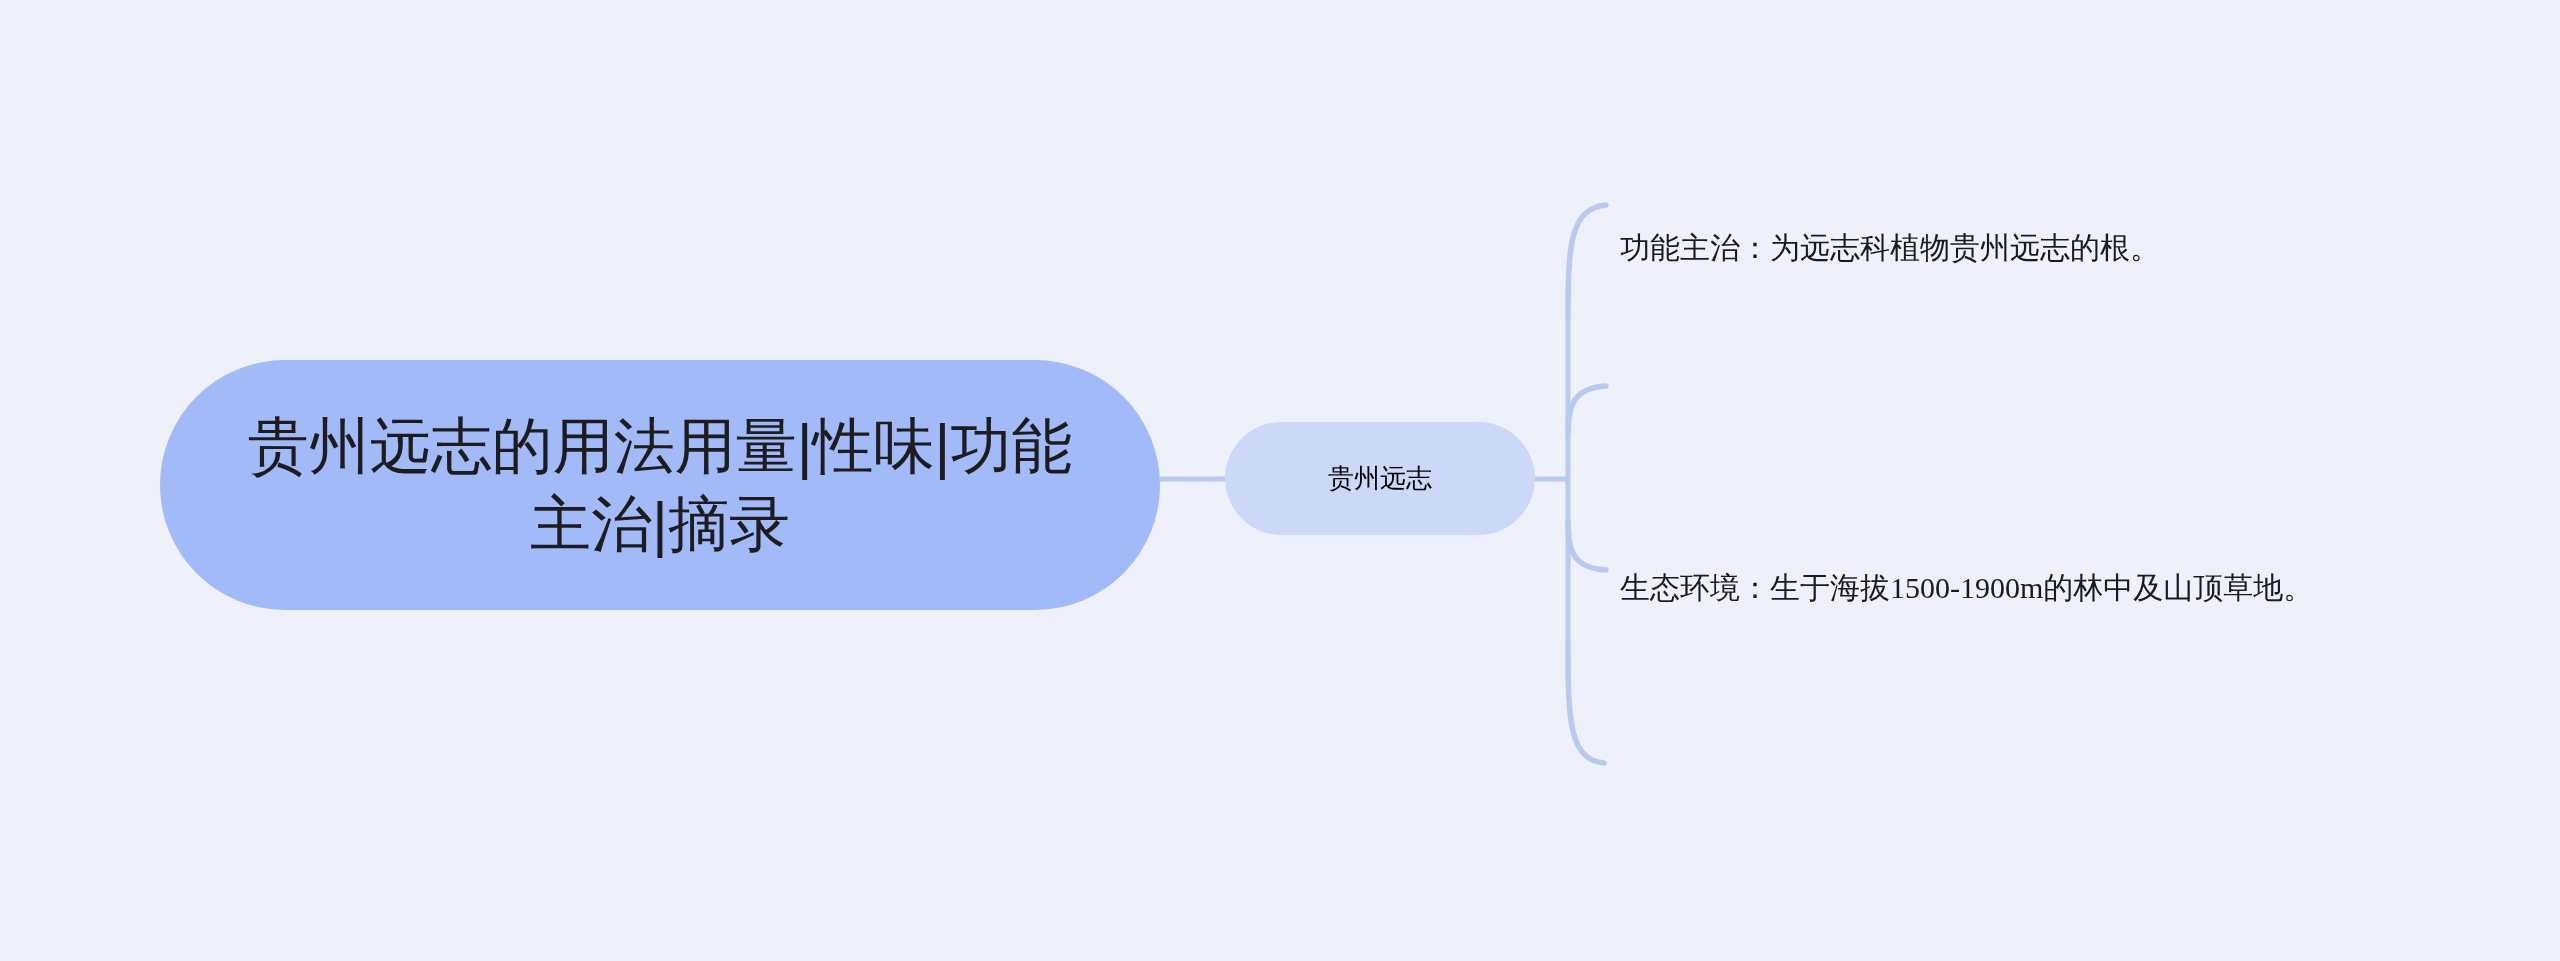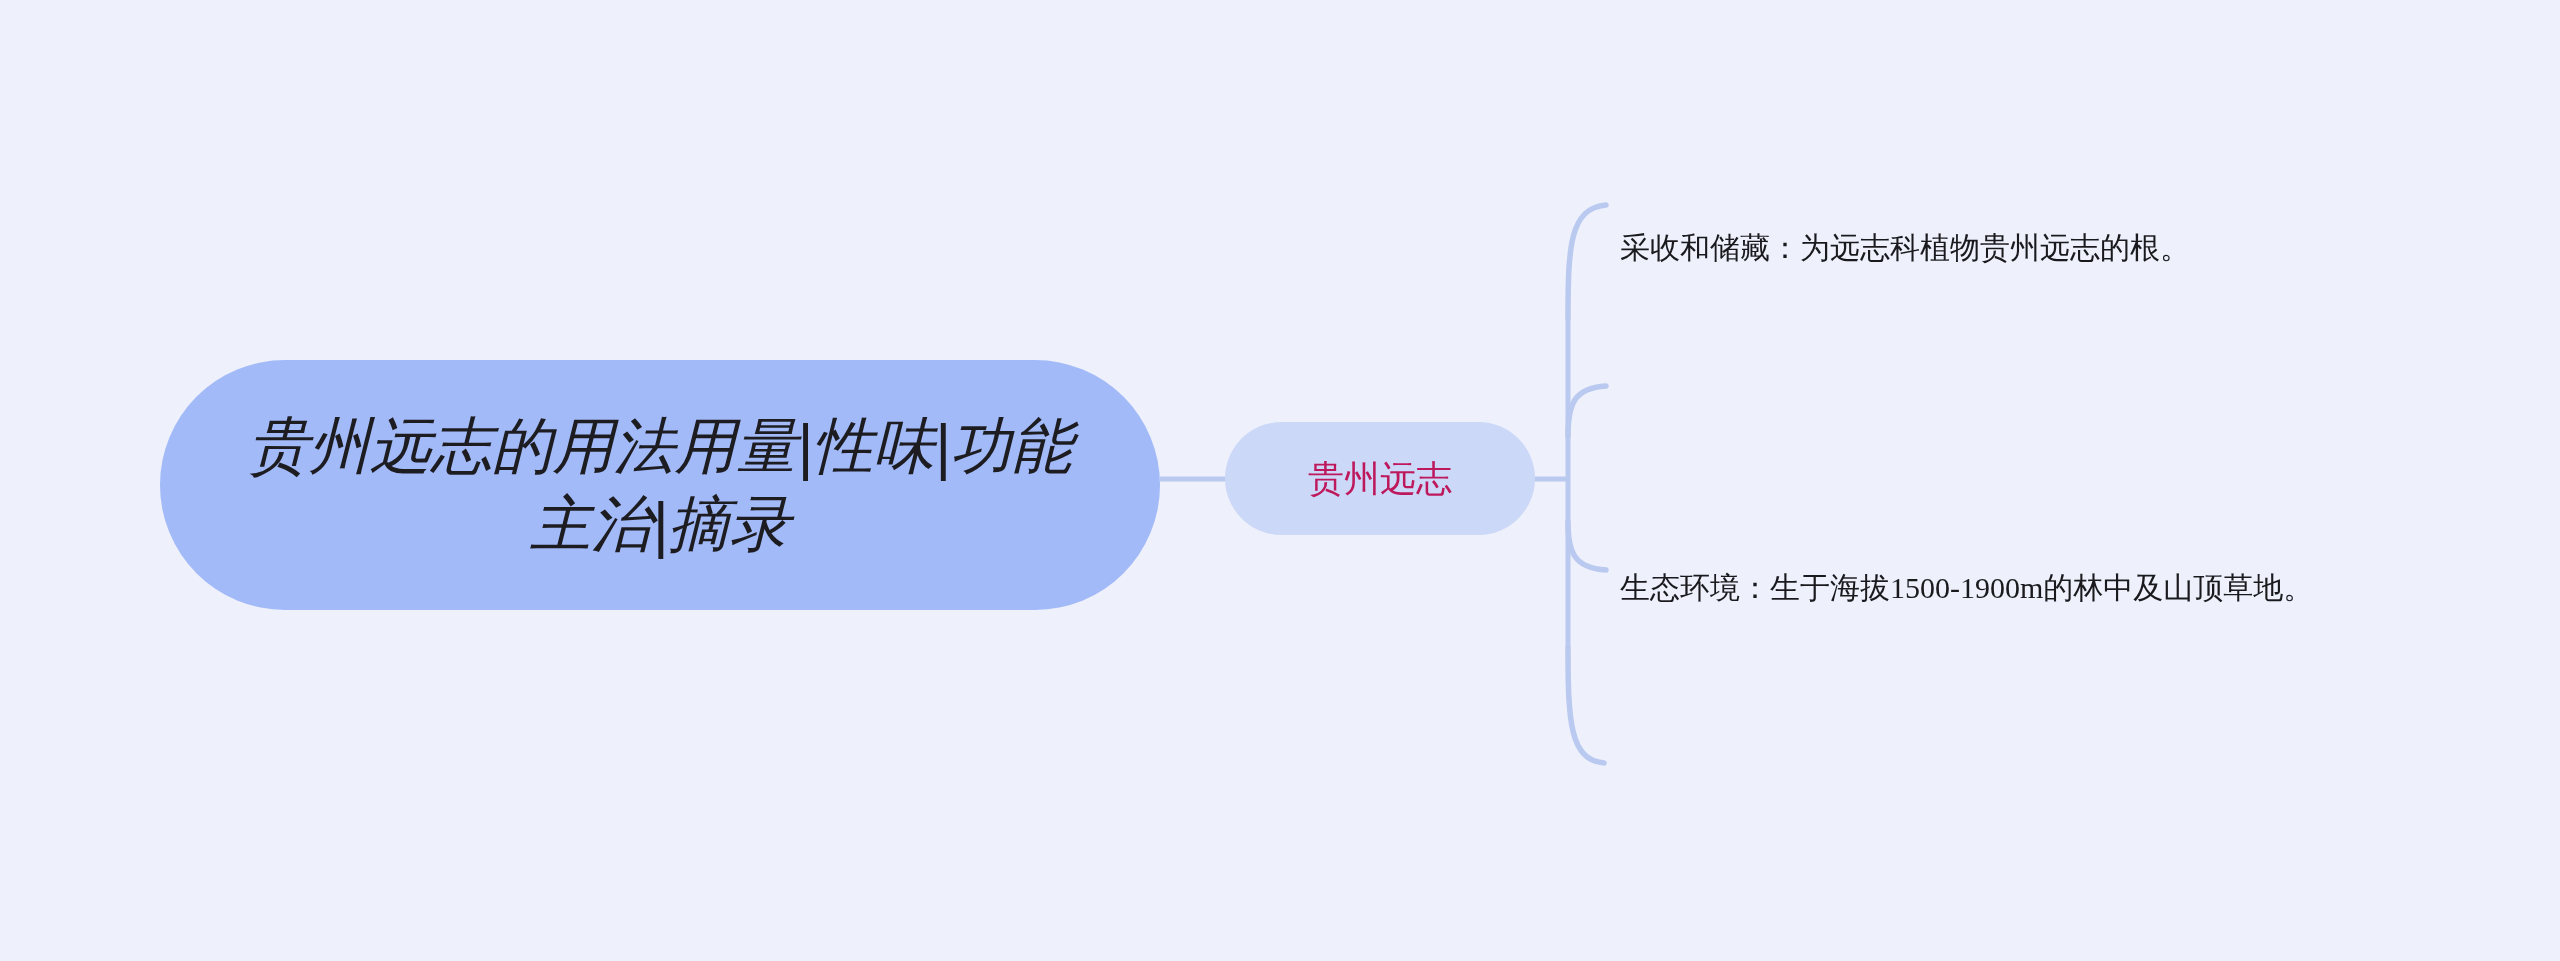--- a/index.html
+++ b/index.html
@@ -37,21 +37,20 @@
     top: 360px;
     width: 1000px;
     height: 250px;
     background: #a3baf8;
     border-radius: 125px;
     display: flex;
     align-items: center;
     justify-content: center;
     box-sizing: border-box;
     padding: 0 70px;
-    font-style: italic;
   }
   .root-node-label {
     font-size: 61px;
     line-height: 1.28;
     color: #1c1c21;
     text-align: center;
     letter-spacing: 0px;
     word-break: break-all;
   }
 
@@ -63,23 +62,23 @@
     width: 310px;
     height: 113px;
     background: #ccd8f7;
     border-radius: 57px;
     display: flex;
     align-items: center;
     justify-content: center;
     box-sizing: border-box;
   }
   .mid-node-label {
-    font-size: 36px;
+    font-size: 26px;
     line-height: 1.2;
-    color: #be185d;
+    color: #000000;
     text-align: right;
     white-space: nowrap;
   }
 
   
   .leaf-node {
     position: absolute;
     left: 1620px;
     color: #1a1a1e;
     font-size: 30px;
@@ -115,19 +114,19 @@
 
   <div class="root-node">
     <div class="root-node-label">贵州远志的用法用量|性味|功能主治|摘录</div>
   </div>
 
   <div class="mid-node">
     <div class="mid-node-label">贵州远志</div>
   </div>
 
   <div class="leaf-node leaf-1">
-    <span>采收和储藏：为远志科植物贵州远志的根。</span>
+    <span>功能主治：为远志科植物贵州远志的根。</span>
   </div>
   <div class="leaf-node leaf-3">
     <span>生态环境：生于海拔1500-1900m的林中及山顶草地。</span>
   </div>
 
 </div>
 
 </body></html>

